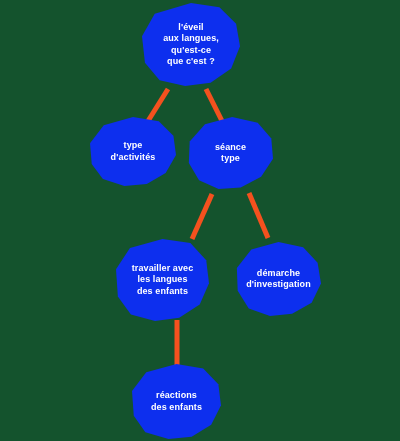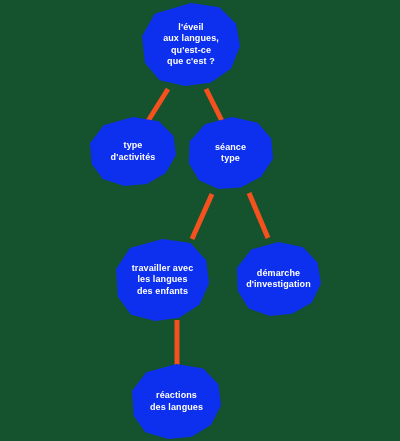--- a/index.html
+++ b/index.html
@@ -103,16 +103,16 @@
 des enfants</span>
   </div>
 
   <div class="node" id="node-demarche">
     <span class="node-label">démarche
 d'investigation</span>
   </div>
 
   <div class="node" id="node-reactions">
     <span class="node-label">réactions
-des langues</span>
+des enfants</span>
   </div>
 
 </div>
 
 </body></html>

